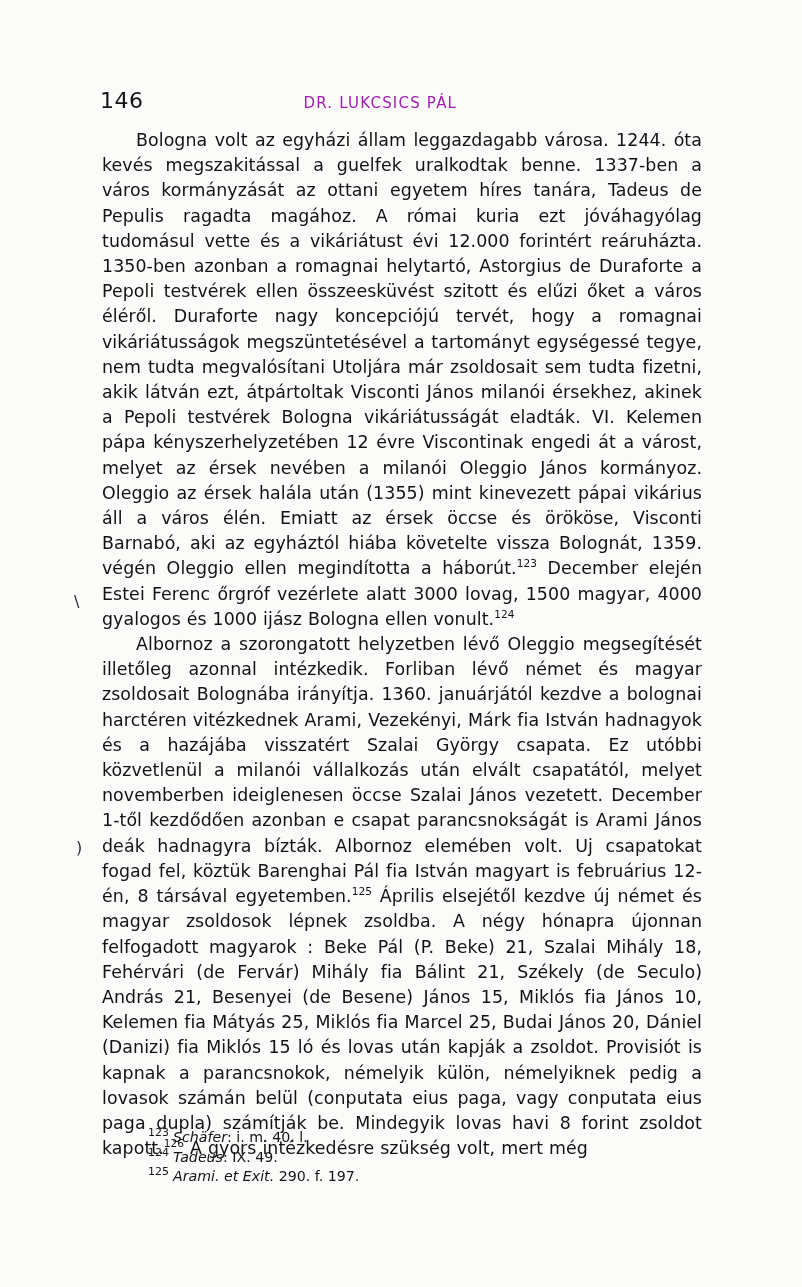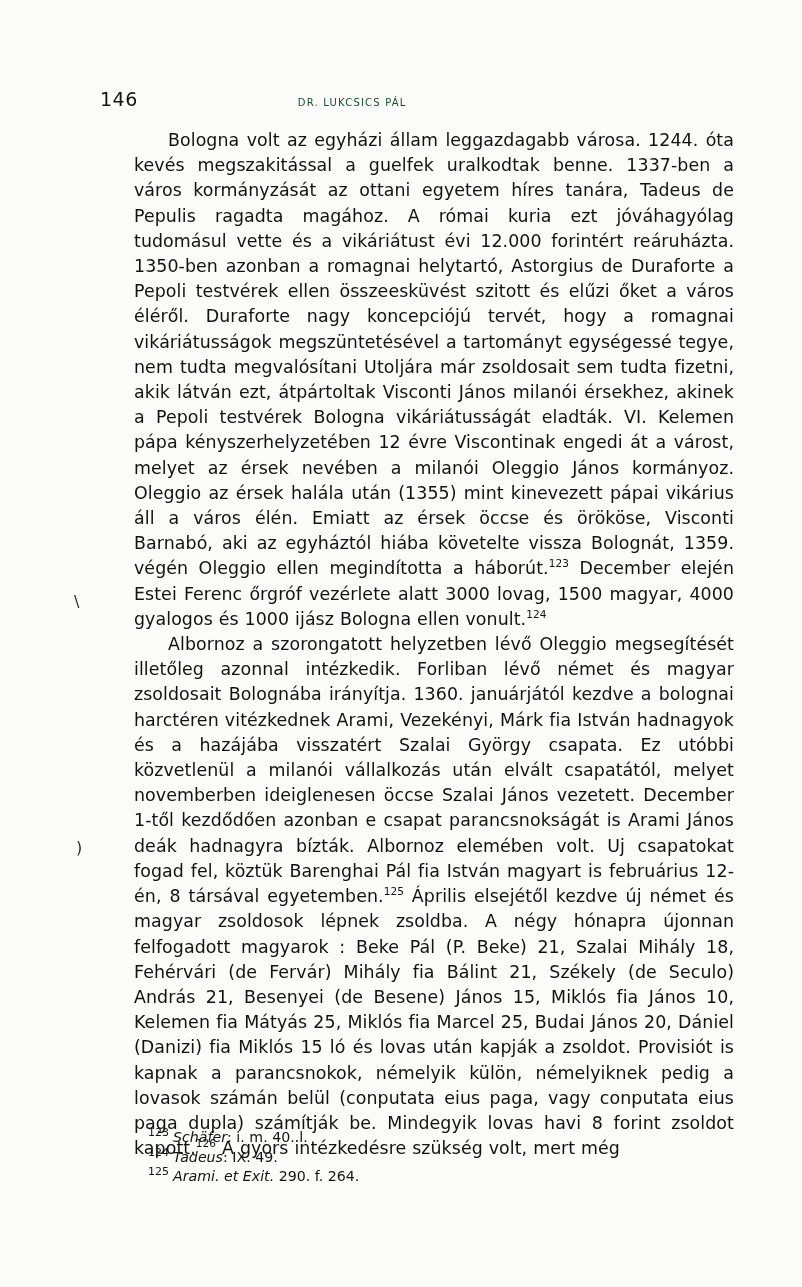--- a/index.html
+++ b/index.html
@@ -24,36 +24,35 @@
   }
   .header {
     position: absolute;
     left: 100px;
     top: 88px;
     width: 600px;
     display: flex;
     align-items: baseline;
   }
   .folio {
-    font-size: 19px;
+    font-size: 22px;
     letter-spacing: 0.5px;
     color: #141414;
   }
   .running-title {
     margin-left: 160px;
-    font-size: 10px;
+    font-size: 15px;
     letter-spacing: 1.2px;
-    color: #14532d;
+    color: #a21caf;
   }
   .body-col {
     position: absolute;
     left: 102px;
     top: 128px;
     width: 600px;
-    margin-left: 32px;
   }
   .para {
     font-size: 17.4px;
     line-height: 25.2px;
     text-align: justify;
     text-justify: inter-word;
     margin: 0;
     color: #121212;
     letter-spacing: 0.08px;
     word-spacing: 0.3px;
@@ -120,17 +119,17 @@
   </div>
 
   <div class="footnotes">
     <div class="footnote">
       <span class="fn-num">123</span><span class="fn-src">Schäfer</span><span>: i. m. 40. l.</span>
     </div>
     <div class="footnote">
       <span class="fn-num">124</span><span class="fn-src">Tadeus</span><span>: IX. 49.</span>
     </div>
     <div class="footnote">
-      <span class="fn-num">125</span><span class="fn-src">Arami. et Exit.</span><span> 290. f. 264.</span>
+      <span class="fn-num">125</span><span class="fn-src">Arami. et Exit.</span><span> 290. f. 197.</span>
     </div>
   </div>
 
 </div>
 
 </body></html>

